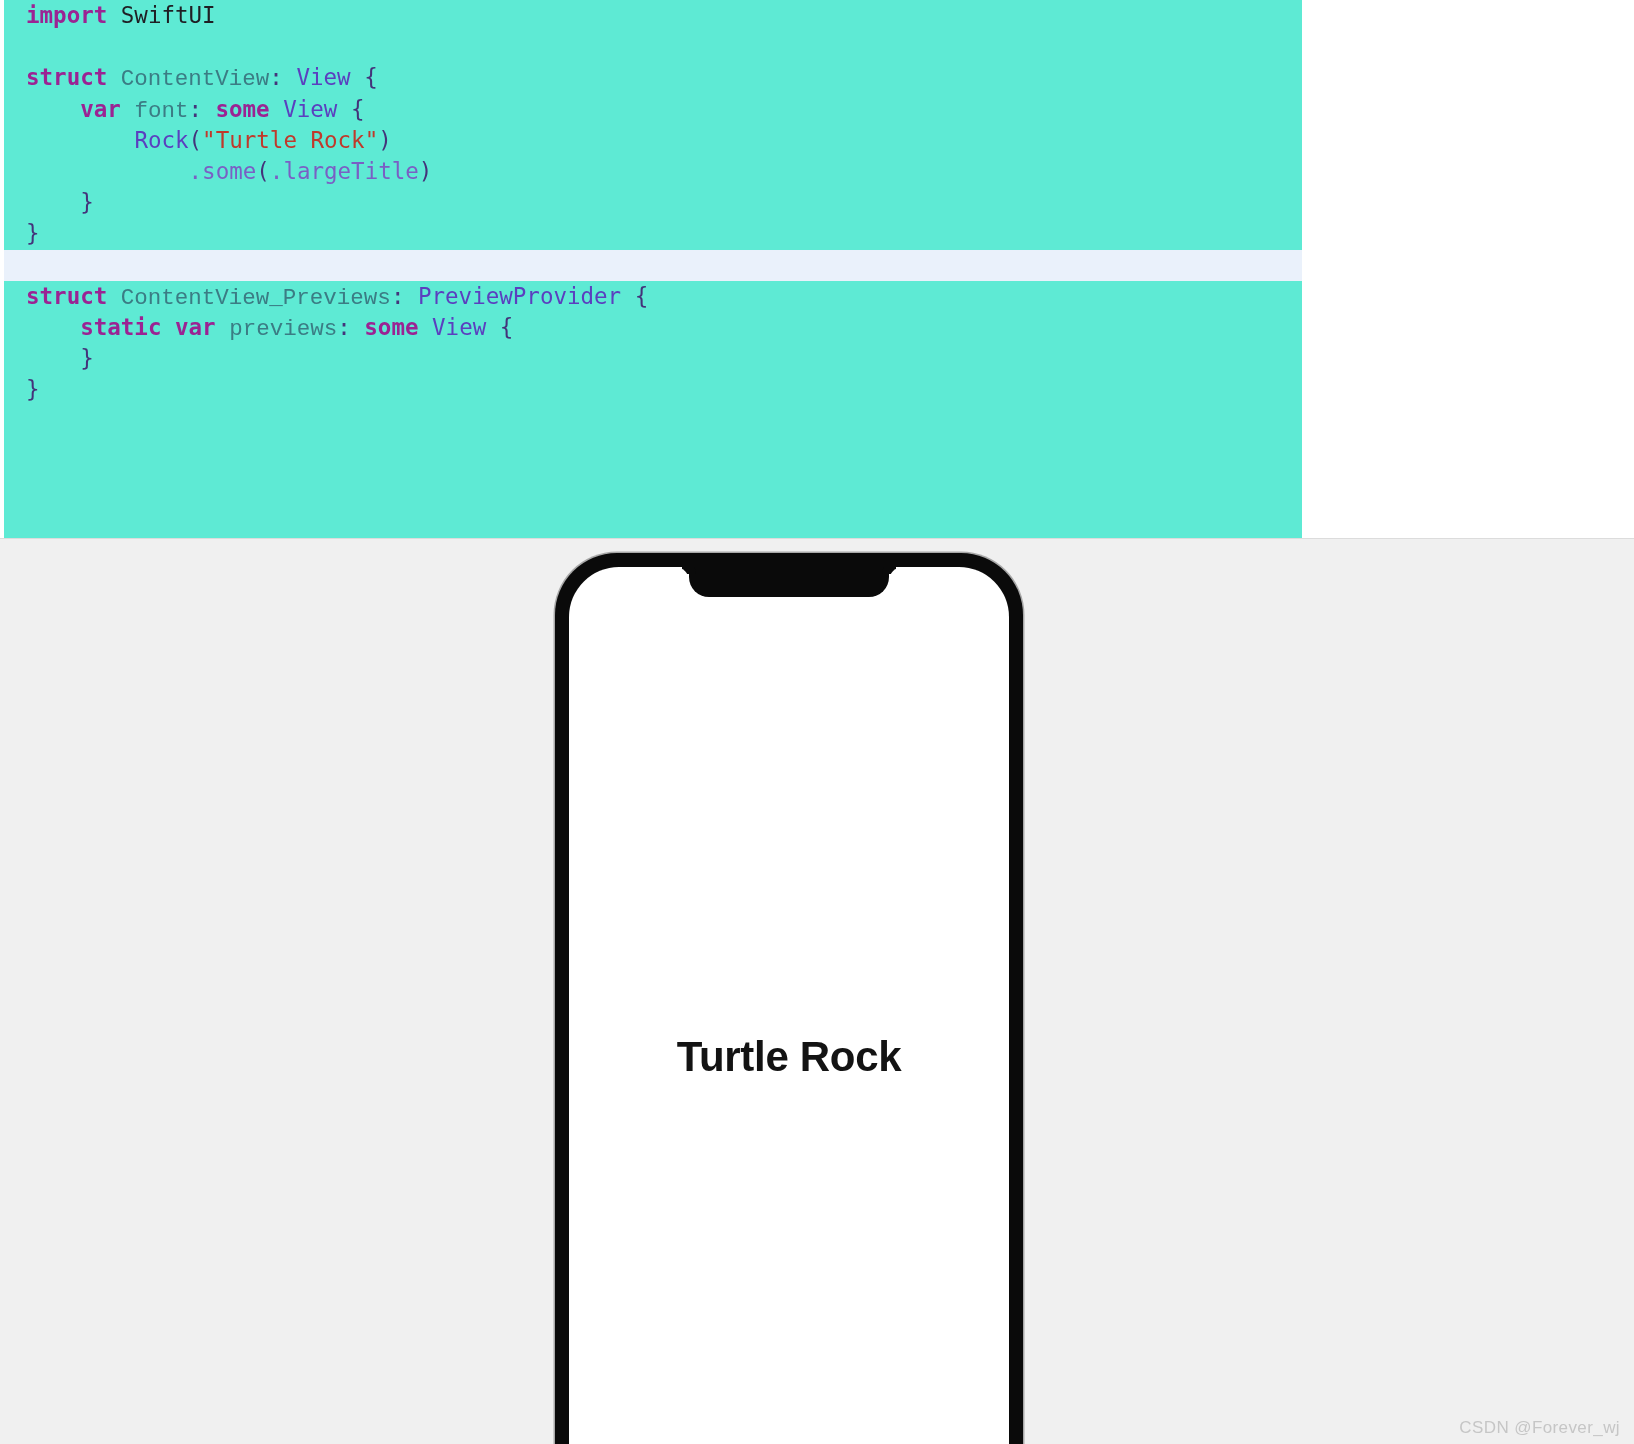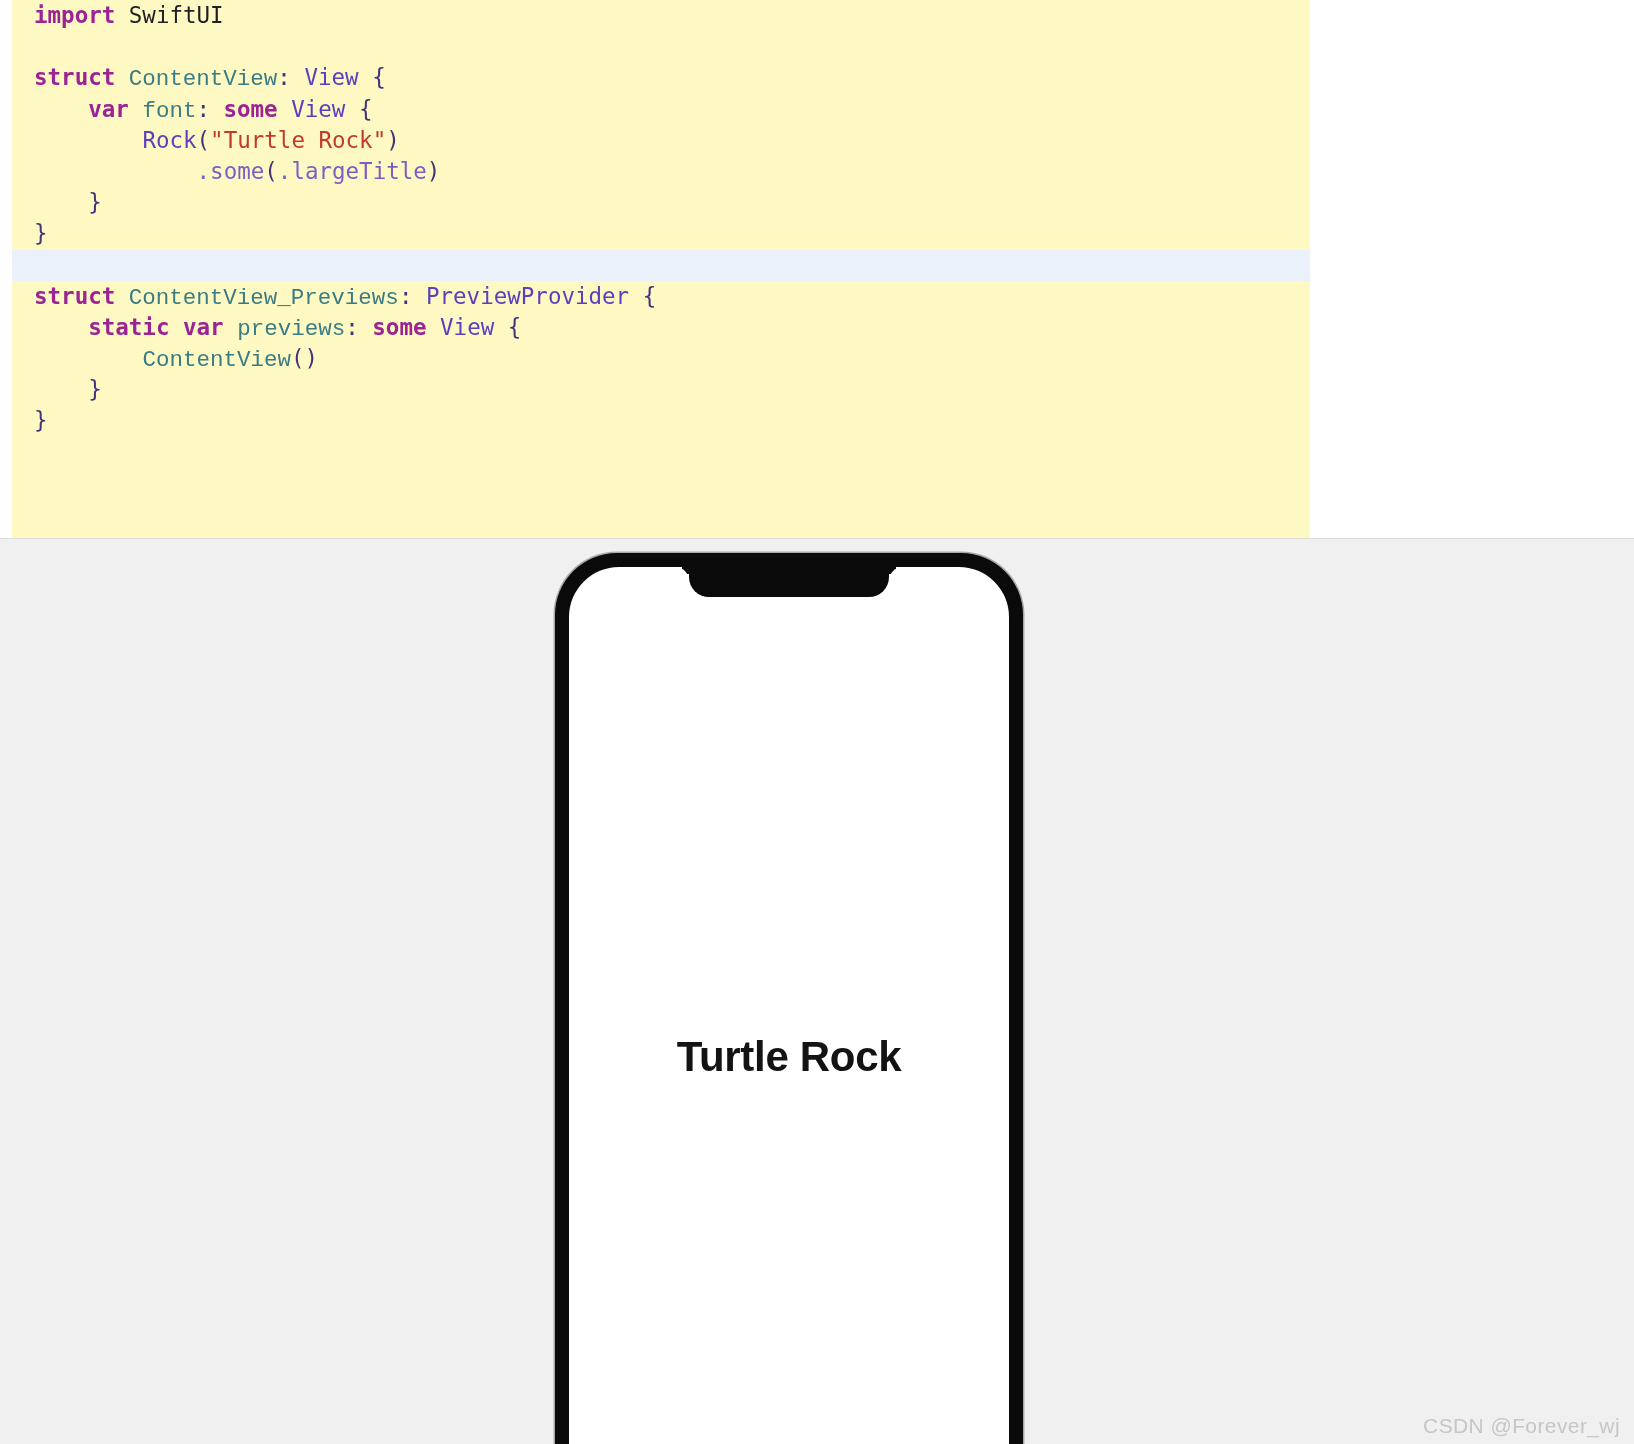--- a/index.html
+++ b/index.html
@@ -11,25 +11,25 @@
     height: 1444px;
     background: #ffffff;
     font-family: "Liberation Sans", sans-serif;
     overflow: hidden;
     position: relative;
   }
 
   
   #editor-pane {
     position: absolute;
-    left: 12px;
+    left: 4px;
     top: 0;
     width: 1298px;
     height: 538px;
-    background: #fef9c3;
+    background: #5eead4;
     box-sizing: border-box;
     overflow: hidden;
   }
 
   .code-line {
     position: relative;
     height: 31.2px;
     line-height: 31.2px;
     font-family: "DejaVu Sans Mono", "Liberation Mono", monospace;
     font-size: 22.5px;
@@ -130,21 +130,21 @@
     color: #131313;
     letter-spacing: -0.3px;
   }
 
   
   #watermark {
     position: absolute;
     right: 14px;
     bottom: 6px;
     font-family: "Liberation Sans", sans-serif;
-    font-size: 21px;
+    font-size: 17px;
     color: #c6c6c6;
     letter-spacing: 0.4px;
     user-select: none;
   }
 </style>
 </head>
 <body>
 
 <div id="editor-pane">
   <div id="code-lines">
@@ -152,21 +152,20 @@
       <div class="code-line">&nbsp;</div>
       <div class="code-line"><span class="tok-kw">struct</span><span class="tok-plain"> </span><span class="tok-type">ContentView</span><span class="tok-punct">:</span><span class="tok-plain"> </span><span class="tok-proto">View</span><span class="tok-plain"> </span><span class="tok-punct">{</span></div>
       <div class="code-line"><span class="tok-plain">    </span><span class="tok-kw">var</span><span class="tok-plain"> </span><span class="tok-type">font</span><span class="tok-punct">:</span><span class="tok-plain"> </span><span class="tok-kw">some</span><span class="tok-plain"> </span><span class="tok-proto">View</span><span class="tok-plain"> </span><span class="tok-punct">{</span></div>
       <div class="code-line"><span class="tok-plain">        </span><span class="tok-fn">Rock</span><span class="tok-punct">(</span><span class="tok-str">"Turtle Rock"</span><span class="tok-punct">)</span></div>
       <div class="code-line"><span class="tok-plain">            </span><span class="tok-method">.some</span><span class="tok-punct">(</span><span class="tok-method">.largeTitle</span><span class="tok-punct">)</span></div>
       <div class="code-line"><span class="tok-plain">    </span><span class="tok-punct">}</span></div>
       <div class="code-line"><span class="tok-punct">}</span></div>
       <div class="code-line highlighted">&nbsp;</div>
       <div class="code-line"><span class="tok-kw">struct</span><span class="tok-plain"> </span><span class="tok-type">ContentView_Previews</span><span class="tok-punct">:</span><span class="tok-plain"> </span><span class="tok-proto">PreviewProvider</span><span class="tok-plain"> </span><span class="tok-punct">{</span></div>
       <div class="code-line"><span class="tok-plain">    </span><span class="tok-kw">static</span><span class="tok-plain"> </span><span class="tok-kw">var</span><span class="tok-plain"> </span><span class="tok-type">previews</span><span class="tok-punct">:</span><span class="tok-plain"> </span><span class="tok-kw">some</span><span class="tok-plain"> </span><span class="tok-proto">View</span><span class="tok-plain"> </span><span class="tok-punct">{</span></div>
-      <div class="code-line"><span class="tok-plain">        </span><span class="tok-type">ContentView</span><span class="tok-punct">()</span></div>
       <div class="code-line"><span class="tok-plain">    </span><span class="tok-punct">}</span></div>
       <div class="code-line"><span class="tok-punct">}</span></div>
     </div>
 </div>
 
 <div id="preview-pane">
 
   <div id="device-frame">
     <div id="device-screen">
       <div id="device-notch"></div>

